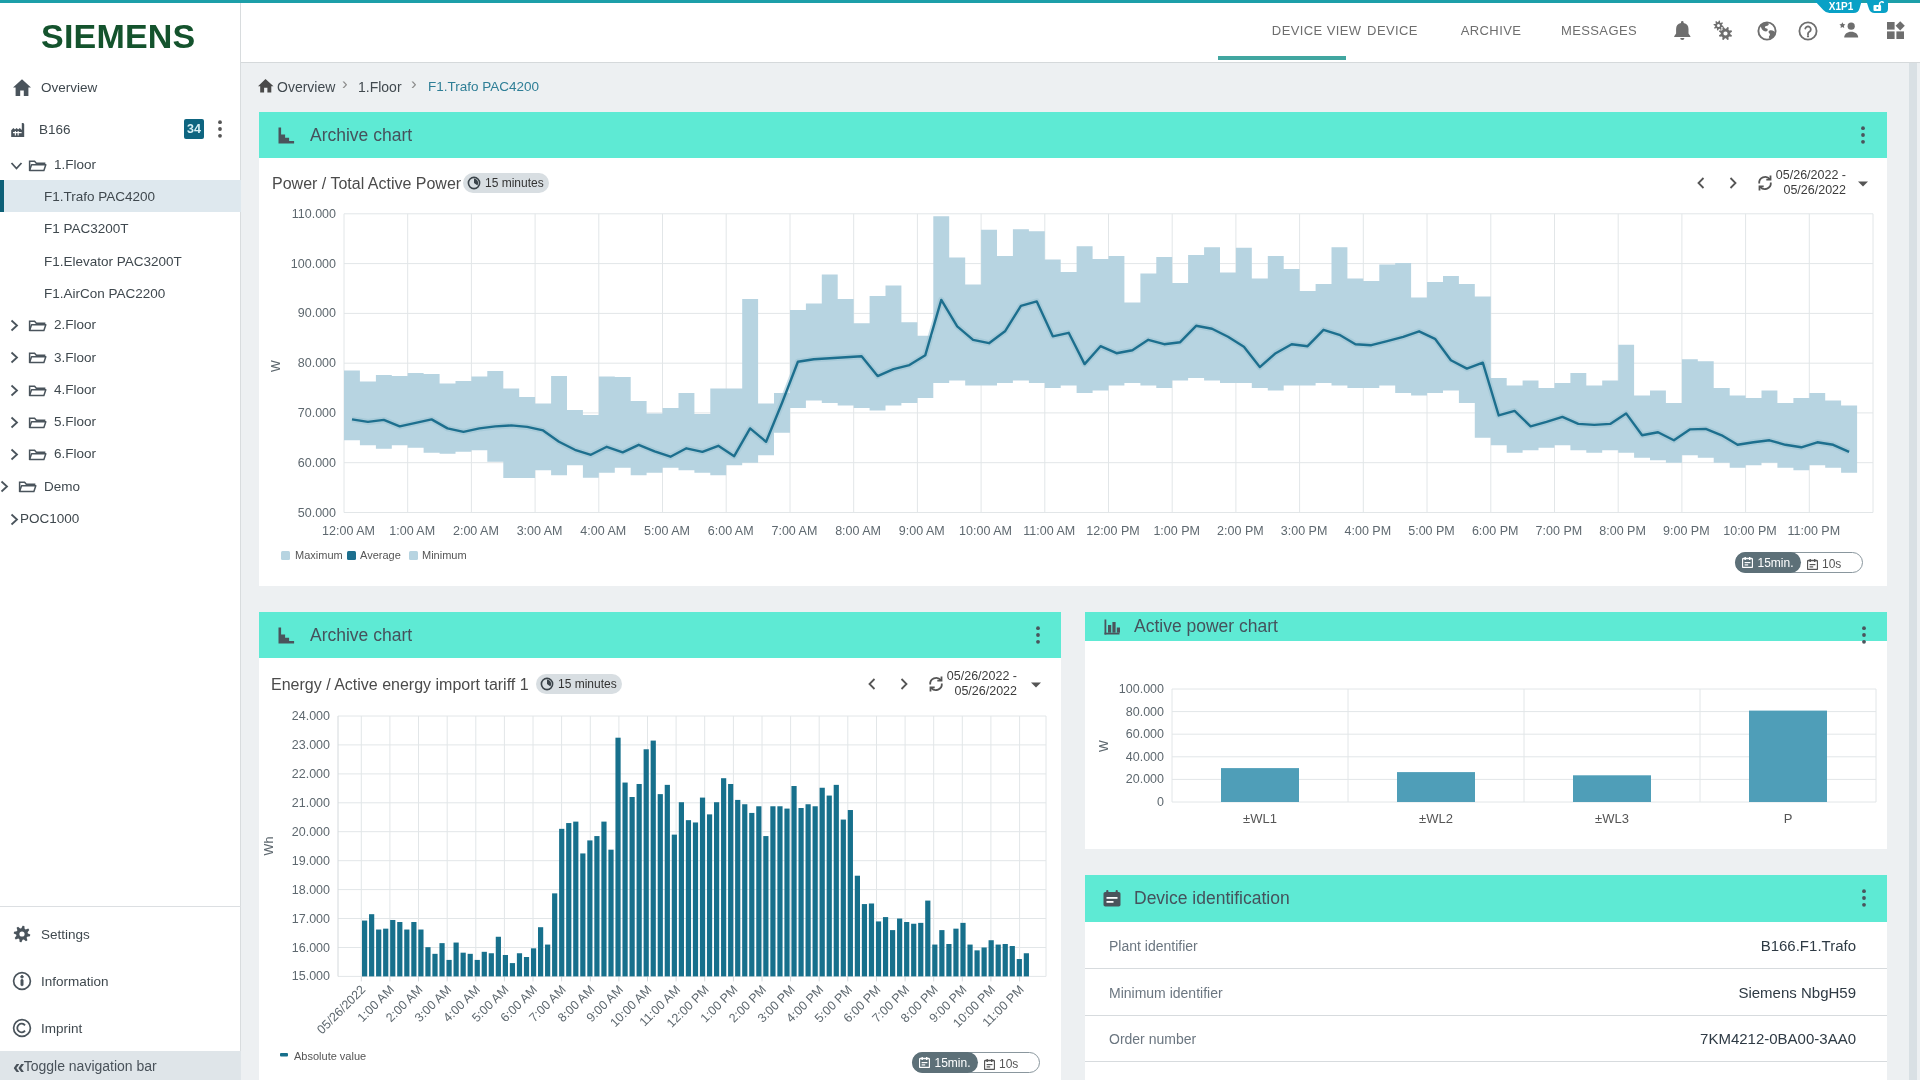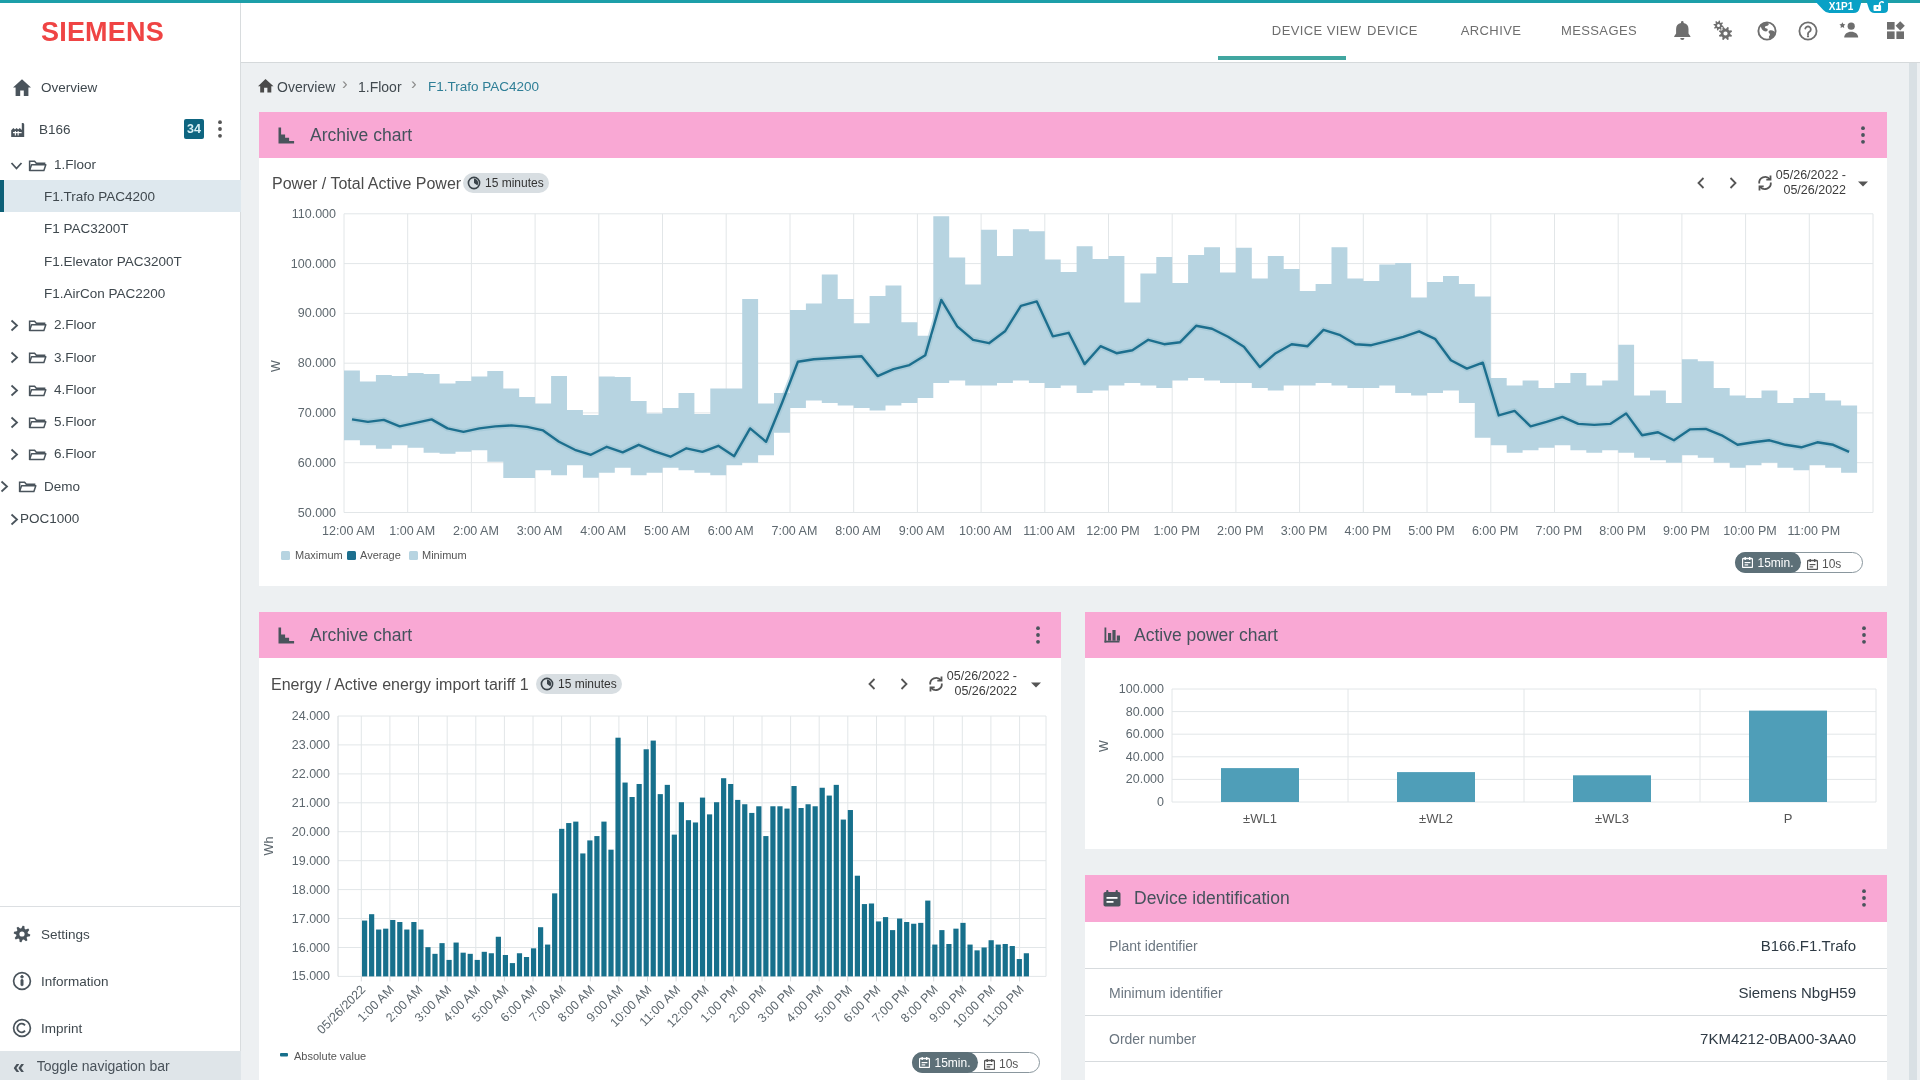--- a/index.html
+++ b/index.html
@@ -1,26 +1,26 @@
 <!DOCTYPE html>
 <html><head><meta charset="utf-8"><style>
 *{margin:0;padding:0;box-sizing:border-box}
 html,body{width:1920px;height:1080px;overflow:hidden;font-family:"Liberation Sans",sans-serif;background:#fff}
 .abs{position:absolute}
 svg{display:block}
-.panel-hdr{position:absolute;background:#f9a8d4;display:flex;align-items:center}
+.panel-hdr{position:absolute;background:#5eead4;display:flex;align-items:center}
 .panel-hdr .t{font-size:17.5px;color:#45525c;margin-left:12px}
 .side-item{position:absolute;display:flex;align-items:center;font-size:13.5px;color:#3f484e}
 .nav{position:absolute;top:0;font-size:13px;color:#6e6e6e;letter-spacing:.4px}
 </style></head><body>
 <div class="abs" style="left:241px;top:63px;width:1679px;height:1017px;background:#edf0f2"></div>
 <div class="abs" style="left:0;top:0;width:1920px;height:3px;background:#1d9fa9"></div>
 <div class="abs" style="left:241px;top:62px;width:1679px;height:1px;background:#d5d9db"></div>
 <div class="abs" style="left:0;top:3px;width:241px;height:1077px;background:#fff;border-right:1px solid #d8dcde"></div>
-<div class="abs" style="left:41px;top:17px;font-size:27px;font-weight:bold;color:#ef4444;letter-spacing:0.2px">SIEMENS</div>
+<div class="abs" style="left:41px;top:17px;font-size:34px;font-weight:bold;color:#14532d;letter-spacing:0.2px">SIEMENS</div>
 <div class="abs" style="left:1812px;top:0">
     <svg width="80" height="14" viewBox="0 0 80 14" style="">
       <path d="M2 0 H50 L47.5 8.5 Q46.3 13 41.5 13 H17.5 Q13.8 13 11.3 10 Z" fill="#09a1c6"></path>
       <path d="M54 0 H76 V9 Q76 13 71.5 13 H62.5 Q58.5 13 57 9 Z" fill="#09a1c6"></path>
       <text x="29" y="10" text-anchor="middle" font-size="10" font-weight="bold" fill="#fff" font-family="Liberation Sans">X1P1</text>
       <rect x="61.5" y="5" width="7.6" height="6" rx="1" fill="#fff"></rect>
       <path d="M67.5 5 V4 a2.2 2.2 0 0 1 4.1-1.1" fill="none" stroke="#fff" stroke-width="1.5"></path>
       <circle cx="65.3" cy="8" r="1" fill="#0aa1c9"></circle>
     </svg>
   </div>
@@ -251,21 +251,21 @@
       <g fill="#4a545c" stroke="#4a545c">
         <circle cx="10" cy="10" r="8.4" fill="none" stroke-width="1.7"></circle>
         <path d="M13 12.6 a4.3 4.3 0 1 1 0-5.2" fill="none" stroke-width="1.8"></path>
       </g>
     </svg>
     <span style="margin-left:9px">Imprint</span>
   </div>
 <div class="abs" style="left:0;top:1051px;width:241px;height:29px;background:#dfe5e9"></div>
 <div class="side-item" style="left:13px;top:1056px;height:20px;color:#49525a">
     <span style="font-size:21px;font-weight:bold;line-height:18px;letter-spacing:-1px">«</span>
-    <span style="margin-left:13px;font-size:14px">Toggle navigation bar</span>
+    <span style="font-size:14px">Toggle navigation bar</span>
   </div>
 <div class="abs" style="left:1909px;top:63px;width:8px;height:1017px;background:#d9e0e4"></div>
 <div class="abs" style="left:257px;top:78px">
     <svg width="17" height="15" viewBox="0 0 17 15" style="">
       <g fill="#4a4a4a">
         <path d="M8.5 1 16.5 8.2 h-2.2 V14.5 h-3.9 v-4.7 H7.1 V14.5 H3.2 V8.2 H1 Z"></path>
       </g>
     </svg>
   </div>
 <div class="abs" style="left:277px;top:79px;font-size:14px;color:#41494f">Overview</div>
@@ -682,21 +682,21 @@
     <svg width="11" height="11" viewBox="0 0 11 11" style="margin-right:4px">
       <rect x="0.5" y="1.5" width="10" height="9" rx="1" fill="none" stroke="#555" stroke-width="1.3"></rect>
       <rect x="2.5" y="0" width="1.4" height="3" fill="#555"></rect>
       <rect x="7" y="0" width="1.4" height="3" fill="#555"></rect>
       <rect x="2.6" y="5" width="5.8" height="1.2" fill="#555"></rect>
       <rect x="2.6" y="7.3" width="3.6" height="1.2" fill="#555"></rect>
     </svg>
     <span style="font-size:12px;color:#555">10s</span>
   </div>
 <div class="abs" style="left:1085px;top:612px;width:802px;height:237px;background:#fff"></div>
-<div class="panel-hdr" style="left:1085px;top:612px;width:802px;height:46px">
+<div class="panel-hdr" style="left:1085px;top:612px;width:802px;height:29px">
     <div style="margin-left:17px">
       <svg width="20" height="20" viewBox="0 0 20 20" style="">
         <g fill="#4a545c">
           <rect x="2.5" y="2.5" width="1.8" height="15"></rect>
           <rect x="2.5" y="15.7" width="15" height="1.8"></rect>
           <rect x="6" y="8" width="3.2" height="7.7"></rect>
           <rect x="10.4" y="5" width="3.2" height="10.7"></rect>
           <rect x="14.8" y="10.5" width="3.2" height="5.2"></rect>
         </g>
       </svg>

